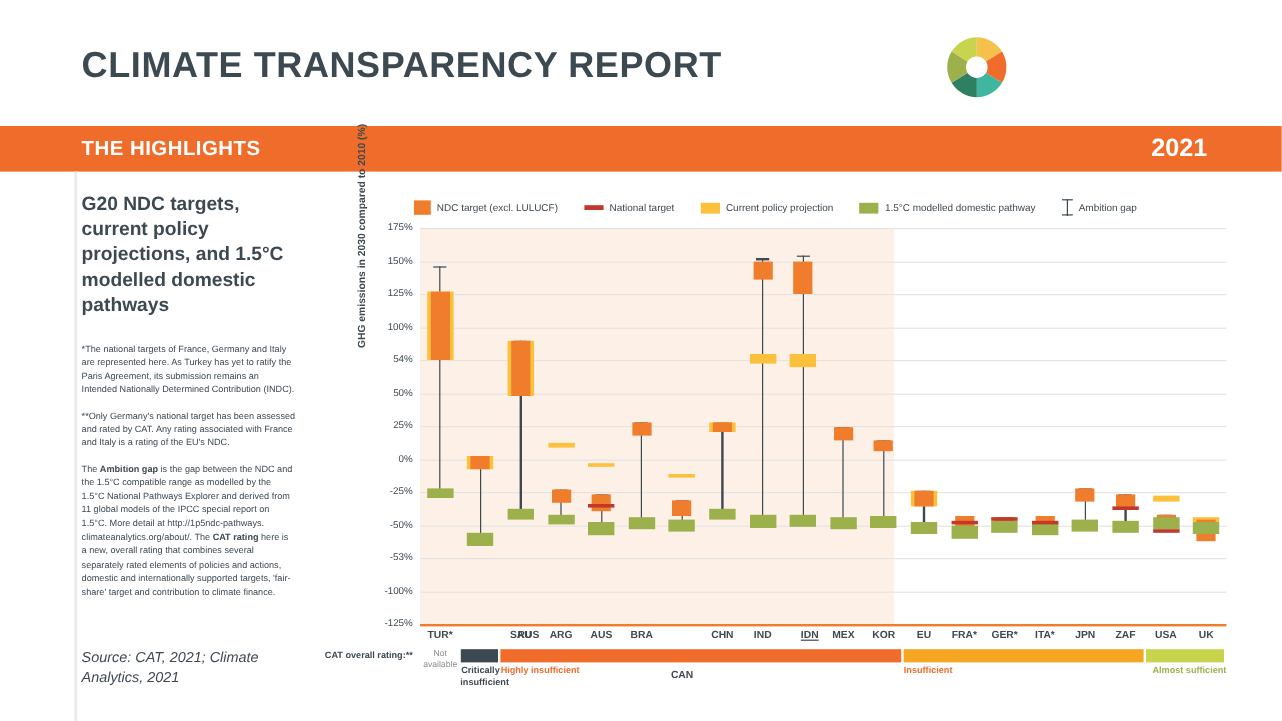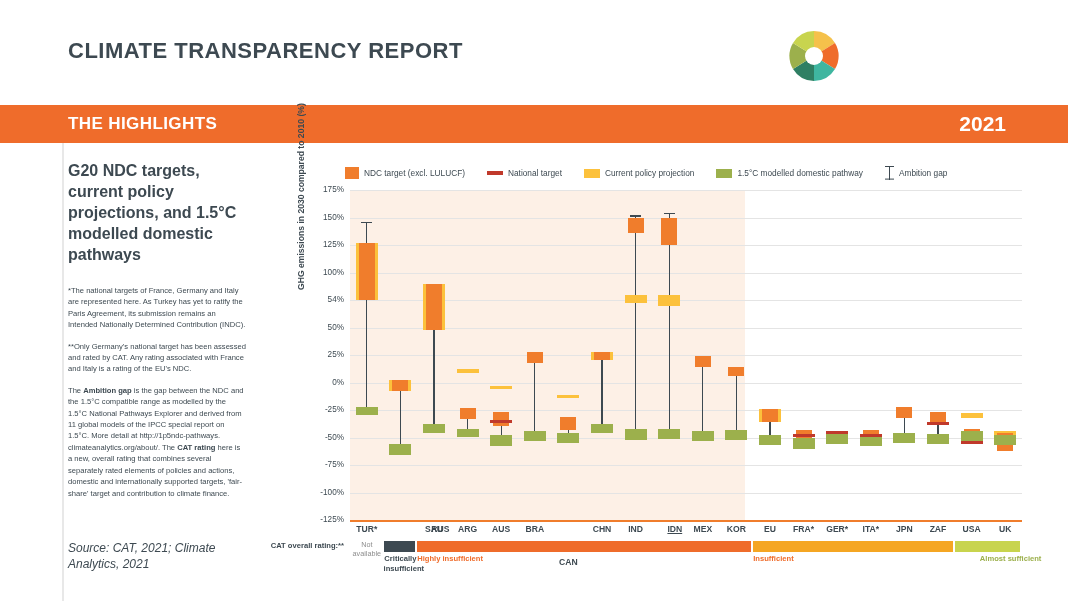--- a/index.html
+++ b/index.html
@@ -1,20 +1,20 @@
 <!DOCTYPE html>
 <html><head>
 <meta charset="utf-8">
 <style>
   html,body{margin:0;padding:0;}
   body{width:1068px;height:601px;background:#ffffff;font-family:"Liberation Sans",sans-serif;overflow:hidden;}
   #page{position:relative;width:1068px;height:601px;}
 
   
-  .hdr-title{position:absolute;left:68px;top:38px;font-size:22px;font-weight:bold;letter-spacing:.5px;color:#3d4951;}
+  .hdr-title{position:absolute;left:68px;top:38px;font-size:30px;font-weight:bold;letter-spacing:.5px;color:#3d4951;}
   .logo-wrap{position:absolute;left:786px;top:28px;display:flex;align-items:center;gap:14px;}
   .logo-mark{position:relative;width:56px;height:56px;}
   .logo-text{font-size:24px;line-height:27px;color:#3d4951;font-weight:normal;}
   .logo-text span{display:block;}
 
   .orange-band{position:absolute;left:0;top:105px;width:1068px;height:38px;background:#ef6c2b;}
   .band-label{position:absolute;left:68px;top:114px;color:#ffffff;font-size:17px;font-weight:bold;letter-spacing:.4px;}
   .band-year{position:absolute;right:62px;top:112px;color:#ffffff;font-size:21px;font-weight:bold;}
 
   
@@ -144,21 +144,21 @@
         <div class="ylab" style="top: 137.5px;">50%</div>
         <div class="gridline" style="top: 165px;"></div>
         <div class="ylab" style="top: 165px;">25%</div>
         <div class="gridline" style="top: 192.5px;"></div>
         <div class="ylab" style="top: 192.5px;">0%</div>
         <div class="gridline" style="top: 220px;"></div>
         <div class="ylab" style="top: 220px;">-25%</div>
         <div class="gridline" style="top: 247.5px;"></div>
         <div class="ylab" style="top: 247.5px;">-50%</div>
         <div class="gridline" style="top: 275px;"></div>
-        <div class="ylab" style="top: 275px;">-75%</div>
+        <div class="ylab" style="top: 275px;">-53%</div>
         <div class="gridline" style="top: 302.5px;"></div>
         <div class="ylab" style="top: 302.5px;">-100%</div>
         <div class="gridline" style="top: 330px;"></div>
         <div class="ylab" style="top: 330px;">-125%</div>
       </div>
     <div class="bars" id="barlayer">
         <div class="col" style="left: 0px; width: 33.6px;">
           <div class="whisk" style="left: 16.15px; top: 31.9px; height: 189.2px;"></div>
           <div class="cap" style="left: 11.3px; top: 31.9px;"></div>
           <div class="cap" style="left: 11.3px; top: 221.1px;"></div>
@@ -346,16 +346,16 @@
   <div class="cat-label">CAT overall rating:**</div>
   <div class="cat-row" id="catrow">
       <div class="na" style="left: 0px; width: 33.6px; text-align: center;">Not available</div>
       <div class="cat-seg" style="left: 33.6px; width: 31.6px; background: rgb(61, 73, 81);"></div>
       <div class="cat-txt" style="left: 33.6px; width: 33.6px; color: rgb(61, 73, 81); text-align: center;">Critically insufficient</div>
       <div class="cat-seg" style="left: 67.2px; width: 334px; background: rgb(239, 108, 43);"></div>
       <div class="cat-txt" style="left: 67.2px; width: 376px; color: rgb(239, 108, 43);">Highly insufficient</div>
       <div class="cat-seg" style="left: 403.2px; width: 199.6px; background: rgb(245, 166, 35);"></div>
       <div class="cat-txt" style="left: 403.2px; width: 241.6px; color: rgb(239, 108, 43);">Insufficient</div>
       <div class="cat-seg" style="left: 604.8px; width: 65.2px; background: rgb(200, 212, 78);"></div>
-      <div class="cat-txt" style="left: 604.8px; width: 67.2px; color: rgb(156, 176, 76); text-align: left; margin-left: 25px;">Almost sufficient</div>
+      <div class="cat-txt" style="left: 604.8px; width: 67.2px; color: rgb(156, 176, 76); text-align: right;">Almost sufficient</div>
     </div>
 
 </div>
 
 </body></html>

